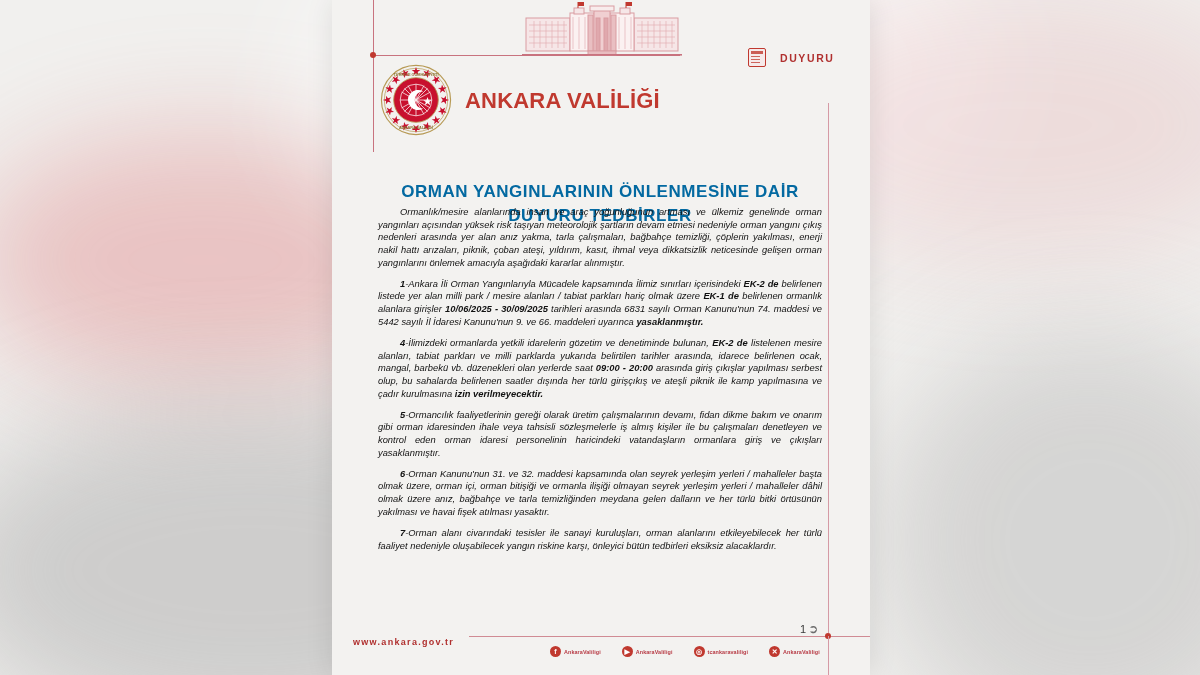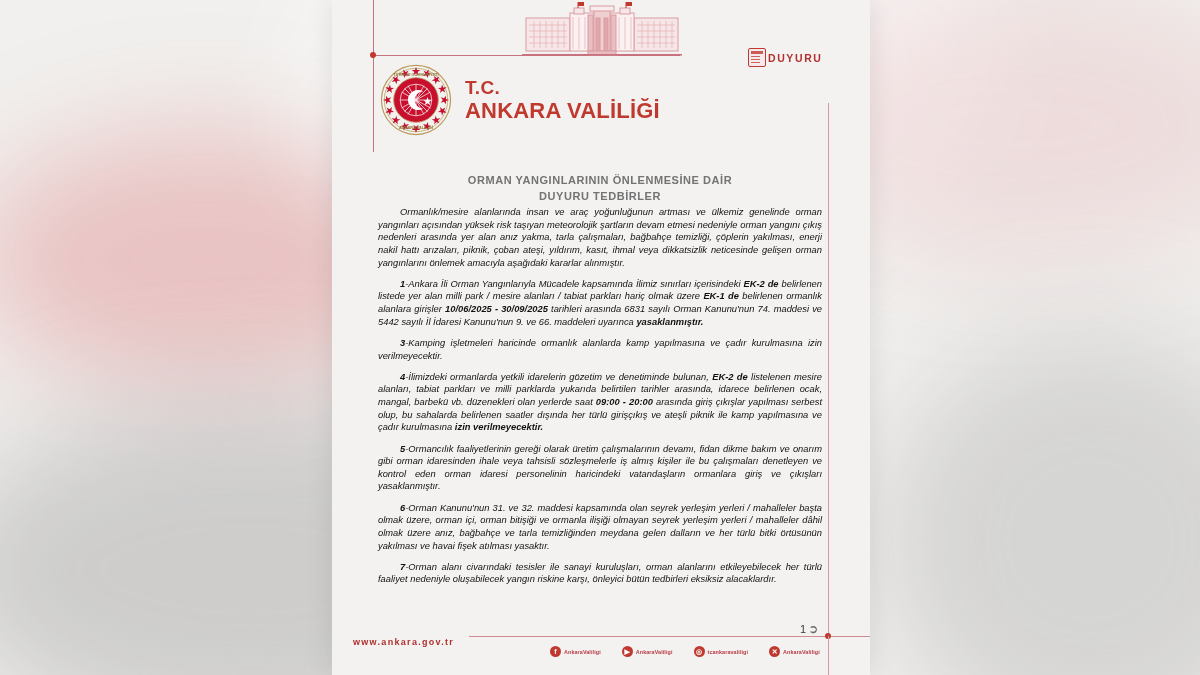--- a/index.html
+++ b/index.html
@@ -34,39 +34,39 @@
   #vline-left{left:41px;top:0;height:152px;}
   #hline-top{left:41px;top:55px;width:307px;background:#c8737f;}
   #dot-top{left:38px;top:52px;}
   #vline-right{left:496px;top:103px;height:530px;background:#d59aa5;}
   #hline-bottom{left:137px;top:636px;width:404px;background:#d08b94;}
   #dot-bottom{left:493px;top:633px;}
   #vline-bottomright{left:496px;top:636px;height:39px;background:#d59aa5;}
 
   
   #building{position:absolute;left:190px;top:2px;width:160px;height:54px;}
-  #duyuru{position:absolute;left:385px;top:48px;display:flex;align-items:center;gap:2px;padding-left:31px;}
+  #duyuru{position:absolute;left:385px;top:48px;display:flex;align-items:center;gap:14px;padding-left:31px;}
   #duyuru .dicon{width:16px;height:17px;border:1.6px solid #c0392f;border-radius:2px;
     position:relative;background:#f6eaea;}
   #duyuru .dicon:before{content:"";position:absolute;left:2px;top:2px;right:2px;height:3px;background:#c0392f;opacity:.8;}
   #duyuru .dicon:after{content:"";position:absolute;left:2px;top:7px;right:5px;height:1.4px;
     background:#c0392f;box-shadow:0 3px 0 #c0392f, 0 6px 0 #c0392f;opacity:.75;}
   #duyuru .dlabel{font-size:10.5px;font-weight:bold;letter-spacing:1.6px;color:#b0302f;}
 
   
   #logoblock{position:absolute;left:48px;top:64px;display:flex;align-items:center;gap:13px;}
   #emblem{width:72px;height:72px;flex:none;}
   #logotext{line-height:1.05;}
   #logotext .tc{font-size:19px;font-weight:bold;color:#c0392f;letter-spacing:.3px;}
   #logotext .av{font-size:22px;font-weight:bold;color:#c0392f;letter-spacing:.2px;margin-top:1px;}
 
   
   #doctitle{
-    position:absolute;left:38px;top:173px;width:460px;
-    text-align:center;font-size:11px;font-weight:bold;color:#737373;
+    position:absolute;left:38px;top:180px;width:460px;
+    text-align:center;font-size:17px;font-weight:bold;color:#0369a1;
     letter-spacing:.55px;line-height:1.42;
   }
   #bodytext{
     position:absolute;left:46px;top:206px;width:444px;
     font-size:9.35px;line-height:1.355;color:#111;
     text-align:justify;
   }
   #bodytext p{margin:0 0 8.5px 0;text-indent:22px;font-style:italic;}
   #bodytext p:last-child{margin-bottom:12px;}
   #bodytext b{font-weight:bold;}
@@ -171,34 +171,32 @@
         <circle cx="50" cy="50" r="22"></circle>
         <path d="M50 28 L50 72 M28 50 L72 50 M34 34 L66 66 M66 34 L34 66
                  M39 30 L61 70 M61 30 L39 70 M30 39 L70 61 M70 39 L30 61"></path>
       </g>
       <path d="M60 38a14 14 0 1 0 0 24 11 11 0 1 1 0-24z" fill="#ffffff"></path>
       <polygon points="66,46 67.6,50.2 72,50.2 68.4,52.9 69.8,57.2 66,54.6 62.2,57.2 63.6,52.9 60,50.2 64.4,50.2" fill="#ffffff"></polygon>
       <text x="50" y="16" font-size="5.4" fill="#8a7233" text-anchor="middle" font-family="Liberation Sans, sans-serif" font-weight="bold">TÜRKİYE CUMHURİYETİ</text>
       <text x="50" y="90" font-size="5.4" fill="#8a7233" text-anchor="middle" font-family="Liberation Sans, sans-serif" font-weight="bold">ANKARA VALİLİĞİ</text>
     </svg>
     <div id="logotext">
-      <div class="tc">T.C.</div>
       <div class="av">ANKARA VALİLİĞİ</div>
     </div>
   </div>
 
   <div id="doctitle">
     <div>ORMAN YANGINLARININ ÖNLENMESİNE DAİR</div>
     <div>DUYURU TEDBİRLER</div>
   </div>
 
   <div id="bodytext">
       <p>Ormanlık/mesire alanlarında insan ve araç yoğunluğunun artması ve ülkemiz genelinde orman yangınları açısından yüksek risk taşıyan meteorolojik şartların devam etmesi nedeniyle orman yangını çıkış nedenleri arasında yer alan anız yakma, tarla çalışmaları, bağbahçe temizliği, çöplerin yakılması, enerji nakil hattı arızaları, piknik, çoban ateşi, yıldırım, kasıt, ihmal veya dikkatsizlik neticesinde gelişen orman yangınlarını önlemek amacıyla aşağıdaki kararlar alınmıştır.</p>
       <p><b>1</b>-Ankara İli Orman Yangınlarıyla Mücadele kapsamında İlimiz sınırları içerisindeki <b>EK-2 de</b> belirlenen listede yer alan milli park / mesire alanları / tabiat parkları hariç olmak üzere <b>EK-1 de</b> belirlenen ormanlık alanlara girişler <b>10/06/2025 - 30/09/2025</b> tarihleri arasında 6831 sayılı Orman Kanunu'nun 74. maddesi ve 5442 sayılı İl İdaresi Kanunu'nun 9. ve 66. maddeleri uyarınca <b>yasaklanmıştır.</b></p>
-      <p><b>3</b>-Kamping işletmeleri haricinde ormanlık alanlarda kamp yapılmasına ve çadır kurulmasına izin verilmeyecektir.</p>
       <p><b>4</b>-İlimizdeki ormanlarda yetkili idarelerin gözetim ve denetiminde bulunan, <b>EK-2 de</b> listelenen mesire alanları, tabiat parkları ve milli parklarda yukarıda belirtilen tarihler arasında, idarece belirlenen ocak, mangal, barbekü vb. düzenekleri olan yerlerde saat <b>09:00 - 20:00</b> arasında giriş çıkışlar yapılması serbest olup, bu sahalarda belirlenen saatler dışında her türlü girişçıkış ve ateşli piknik ile kamp yapılmasına ve çadır kurulmasına <b>izin verilmeyecektir.</b></p>
       <p><b>5</b>-Ormancılık faaliyetlerinin gereği olarak üretim çalışmalarının devamı, fidan dikme bakım ve onarım gibi orman idaresinden ihale veya tahsisli sözleşmelerle iş almış kişiler ile bu çalışmaları denetleyen ve kontrol eden orman idaresi personelinin haricindeki vatandaşların ormanlara giriş ve çıkışları yasaklanmıştır.</p>
       <p><b>6</b>-Orman Kanunu'nun 31. ve 32. maddesi kapsamında olan seyrek yerleşim yerleri / mahalleler başta olmak üzere, orman içi, orman bitişiği ve ormanla ilişiği olmayan seyrek yerleşim yerleri / mahalleler dâhil olmak üzere anız, bağbahçe ve tarla temizliğinden meydana gelen dalların ve her türlü bitki örtüsünün yakılması ve havai fişek atılması yasaktır.</p>
       <p><b>7</b>-Orman alanı civarındaki tesisler ile sanayi kuruluşları, orman alanlarını etkileyebilecek her türlü faaliyet nedeniyle oluşabilecek yangın riskine karşı, önleyici bütün tedbirleri eksiksiz alacaklardır.</p>
     </div>
 
   <div id="siteurl">www.ankara.gov.tr</div>
 
   <div id="socials">
       <div class="soc">

